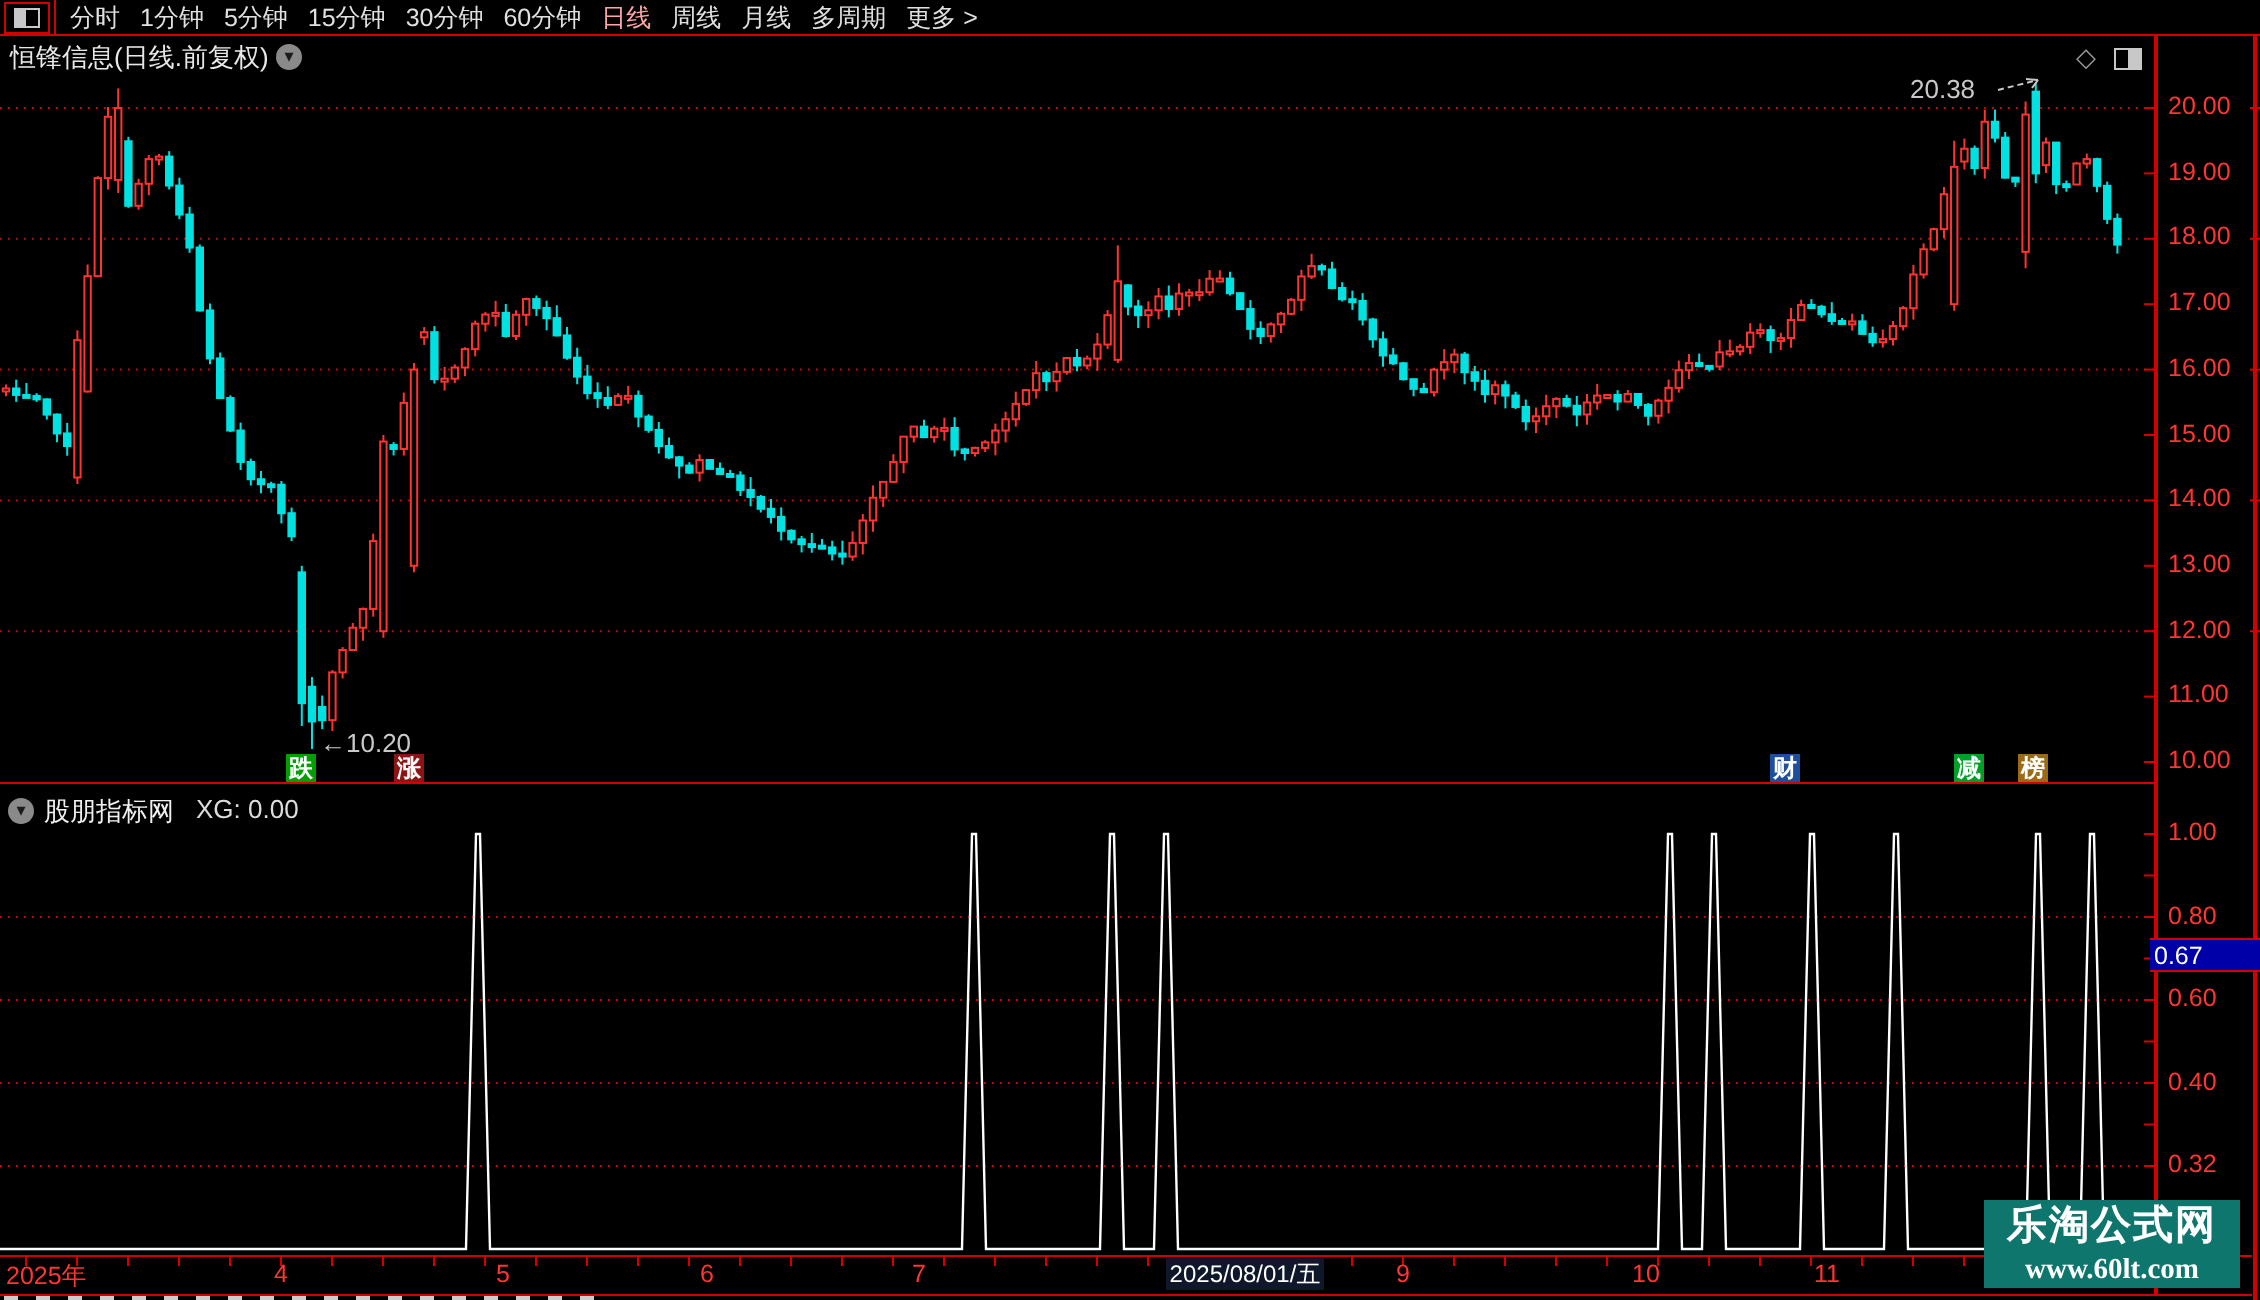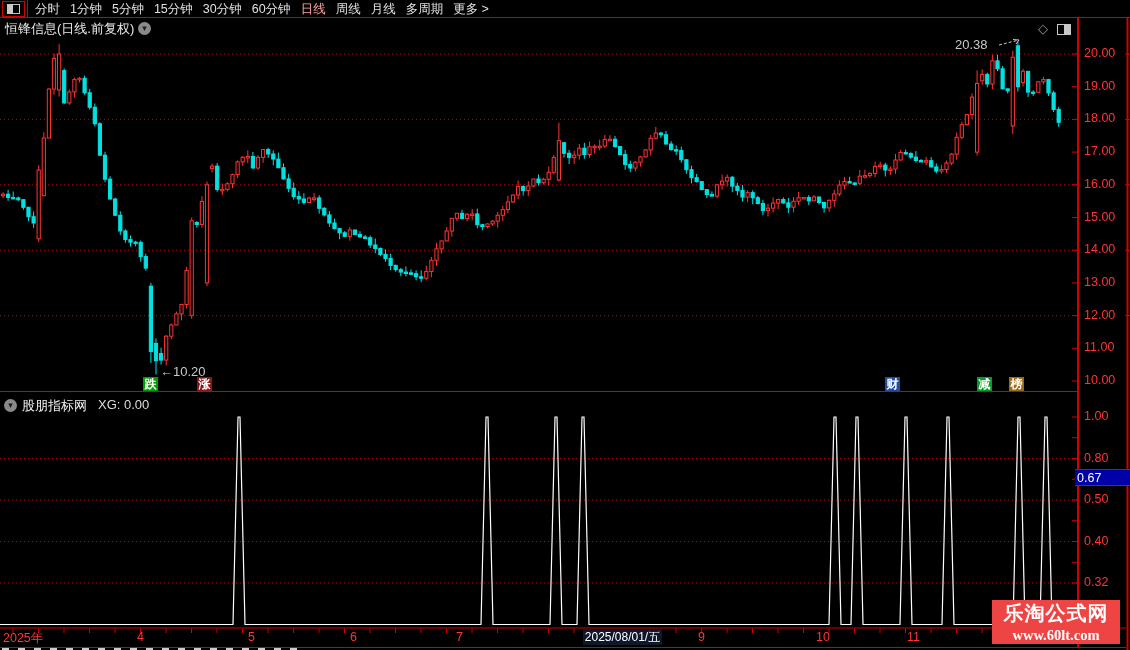--- a/index.html
+++ b/index.html
@@ -46,21 +46,21 @@
   #ind-value{position:absolute;left:98px;top:397px;color:#dcdcdc;font-size:13px;z-index:3;}
   #cursor-box{position:absolute;left:1075px;top:469px;width:67px;height:17px;background:#0000a8;
         border-top:1px solid #d20000;border-bottom:1px solid #d20000;color:#fff;font-size:12.5px;
         line-height:16px;padding-left:2px;box-sizing:border-box;z-index:3;}
   
   #date-axis{position:absolute;left:0;top:628px;width:1126px;height:36px;z-index:3;}
   .datelab{position:absolute;top:2px;color:#ff3434;font-size:12.5px;}
   #date-highlight{position:absolute;left:583px;top:1px;width:79px;height:16px;background:#0f172a;
         color:#fff;font-size:12px;line-height:16px;text-align:center;}
   
-  #watermark{position:absolute;left:992px;top:600px;width:128px;background:#ef4444;text-align:center;z-index:4;}
+  #watermark{position:absolute;left:992px;top:600px;width:128px;background:#0f766e;text-align:center;z-index:4;}
   #wm1{color:#fff;font-size:20px;font-weight:bold;letter-spacing:1px;line-height:26px;}
   #wm2{color:#fff;font-size:14.5px;font-weight:bold;font-family:"Liberation Serif",serif;line-height:18px;}
   
   #clipped-row{position:absolute;left:2px;top:648px;width:300px;height:2px;
         background:repeating-linear-gradient(90deg,#cccccc 0 7px,transparent 7px 16px);}
 </style>
 </head>
 <body>
 
 <div id="app">
@@ -605,21 +605,21 @@
       <div class="axlab" style="top: 209.5px;">15.00</div>
       <div class="axlab" style="top: 242.2px;">14.00</div>
       <div class="axlab" style="top: 274.9px;">13.00</div>
       <div class="axlab" style="top: 307.6px;">12.00</div>
       <div class="axlab" style="top: 340.3px;">11.00</div>
       <div class="axlab" style="top: 373px;">10.00</div>
     </div>
   <div id="ind-labels">
       <div class="axlab" style="top: 409px;">1.00</div>
       <div class="axlab" style="top: 450.5px;">0.80</div>
-      <div class="axlab" style="top: 492px;">0.50</div>
+      <div class="axlab" style="top: 492px;">0.60</div>
       <div class="axlab" style="top: 533.5px;">0.40</div>
       <div class="axlab" style="top: 575px;">0.32</div>
     </div>
 
   <div class="anno" id="anno-high">20.38</div>
   <div class="anno" id="anno-low">←10.20</div>
 
   <div id="badges">
       <div class="badge" style="left: 143px; background: rgb(0, 160, 0);">跌</div>
       <div class="badge" style="left: 197px; background: rgb(141, 20, 20);">涨</div>

